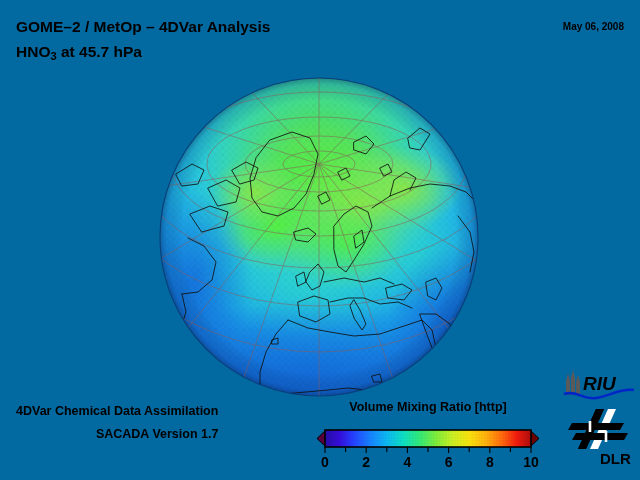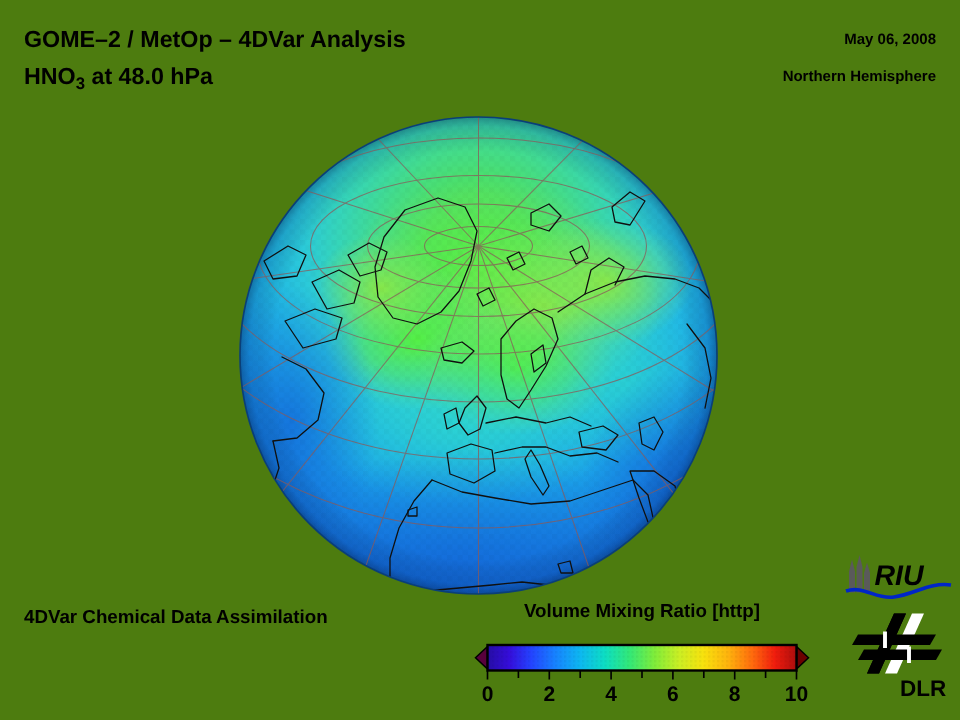--- a/index.html
+++ b/index.html
@@ -14,21 +14,21 @@
     overflow: hidden;
     font-family: "Liberation Sans", sans-serif;
     color: #000000;
     -webkit-font-smoothing: antialiased;
   }
 
   .canvas {
     position: absolute;
     left: 0; top: 0;
     width: 640px; height: 480px;
-    background: #4d7c0f;
+    background: #0369a1;
   }
 
   
   .hdr-left {
     position: absolute;
     left: 16px; top: 14px;
     font-size: 15.5px;
     font-weight: bold;
     line-height: 25px;
     letter-spacing: 0px;
@@ -105,26 +105,25 @@
     height: 62px;
   }
 </style>
 </head>
 <body>
 
 <div class="canvas">
 
   <div class="hdr-left">
     <span class="hdr-line">GOME–2 / MetOp – 4DVar Analysis</span>
-    <span class="hdr-line"><span>HNO</span><sub>3</sub><span> at 48.0 hPa</span></span>
+    <span class="hdr-line"><span>HNO</span><sub>3</sub><span> at 45.7 hPa</span></span>
   </div>
 
   <div class="hdr-right">
     <span class="hdr-line">May 06, 2008</span>
-    <span class="hdr-line">Northern Hemisphere</span>
   </div>
 
   <div class="globe-wrap">
     <svg class="globe-svg" width="322" height="322" viewBox="0 0 322 322">
       <defs>
         <clipPath id="globeClip">
           <circle cx="161" cy="161" r="159"></circle>
         </clipPath>
 
         <radialGradient id="fieldBase" cx="50%" cy="27%" r="78%">
@@ -281,20 +280,21 @@
         <path d="M114,264 L120,262 L120,268 L114,268 Z"></path>
         <path d="M214,300 L222,298 L224,306 L216,306 Z"></path>
       </g>
 
       <circle cx="161" cy="161" r="159" fill="none" stroke="#0a3f78" stroke-width="1.1"></circle>
     </svg>
   </div>
 
   <div class="footer-left">
     <span class="footer-line">4DVar Chemical Data Assimilation</span>
+    <span class="footer-line">SACADA Version 1.7</span>
   </div>
 
   <div class="cbar-block">
     <div class="cbar-title">Volume Mixing Ratio [http]</div>
     <svg class="cbar-svg" width="224" height="52" viewBox="0 0 224 52">
       <defs>
         <linearGradient id="rainbow" x1="0%" y1="0%" x2="100%" y2="0%">
           <stop offset="0%" stop-color="#1a00a0"></stop>
           <stop offset="7%" stop-color="#2a00d8"></stop>
           <stop offset="14%" stop-color="#1838ff"></stop>

